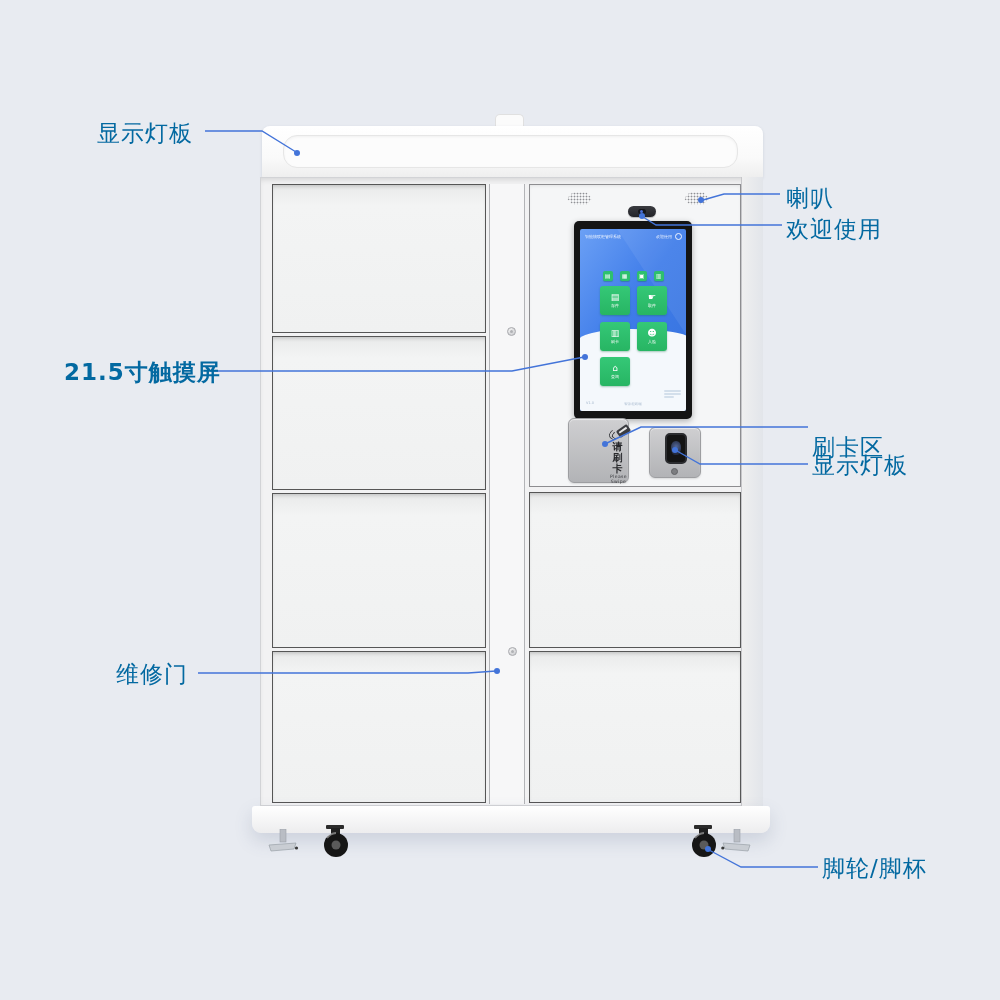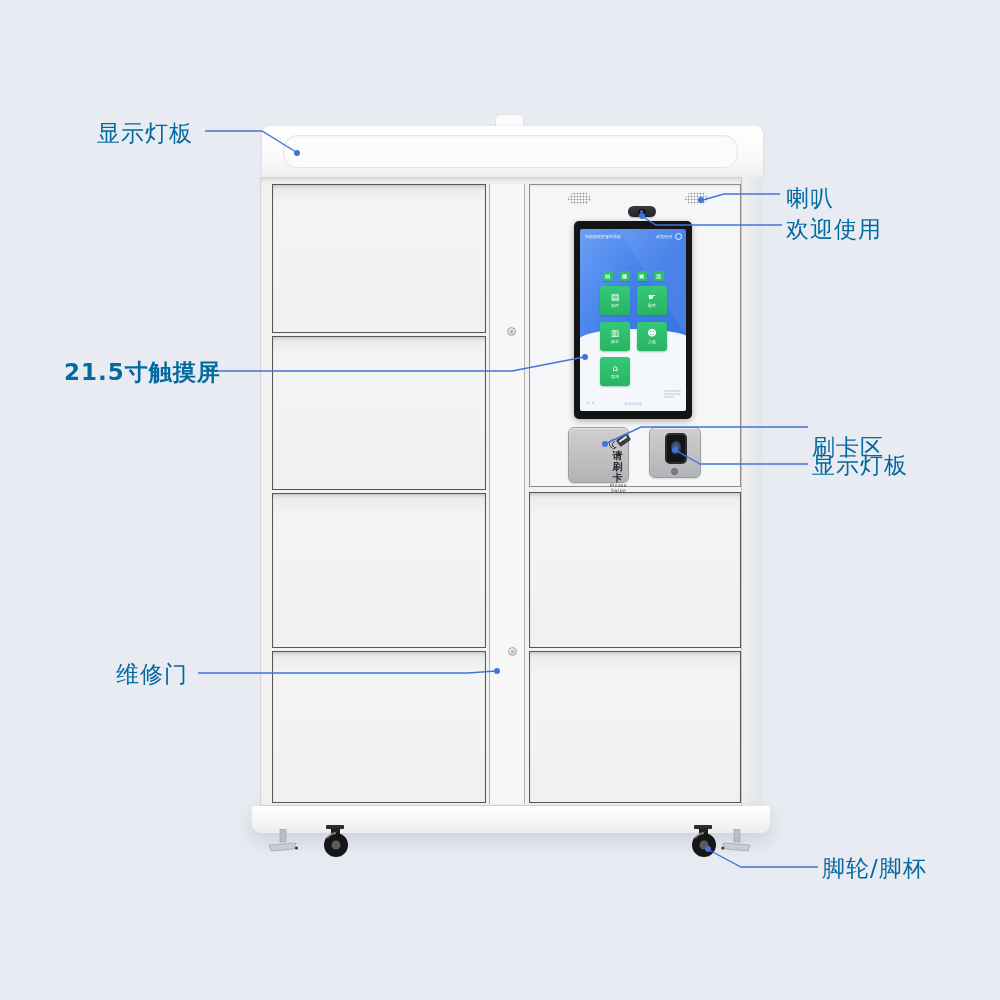--- a/index.html
+++ b/index.html
@@ -181,21 +181,21 @@
       <div class="scr-foot-l">V1.0</div>
       <div class="scr-foot-c">智能柜终端</div>
       <div class="scr-stamp">
           <i></i>
           <i></i>
           <i style="width:60%;"></i>
         </div>
     </div>
   </div>
 
-  <div class="pad" style="left:568px;top:427px;width:61px;height:56px;padding-left:40px;">
+  <div class="pad" style="left:568px;top:418px;width:61px;height:65px;padding-left:40px;">
     <div class="swipe-art">
       <span class="swipe-wave w1"></span>
         <span class="swipe-wave w2"></span>
       <span class="swipe-card"></span>
     </div>
     <div class="pad-t1">请刷卡</div>
     <div class="pad-t2">Please Swipe</div>
   </div>
 
   <div class="pad" style="left:649px;top:427px;width:52px;height:51px;">

